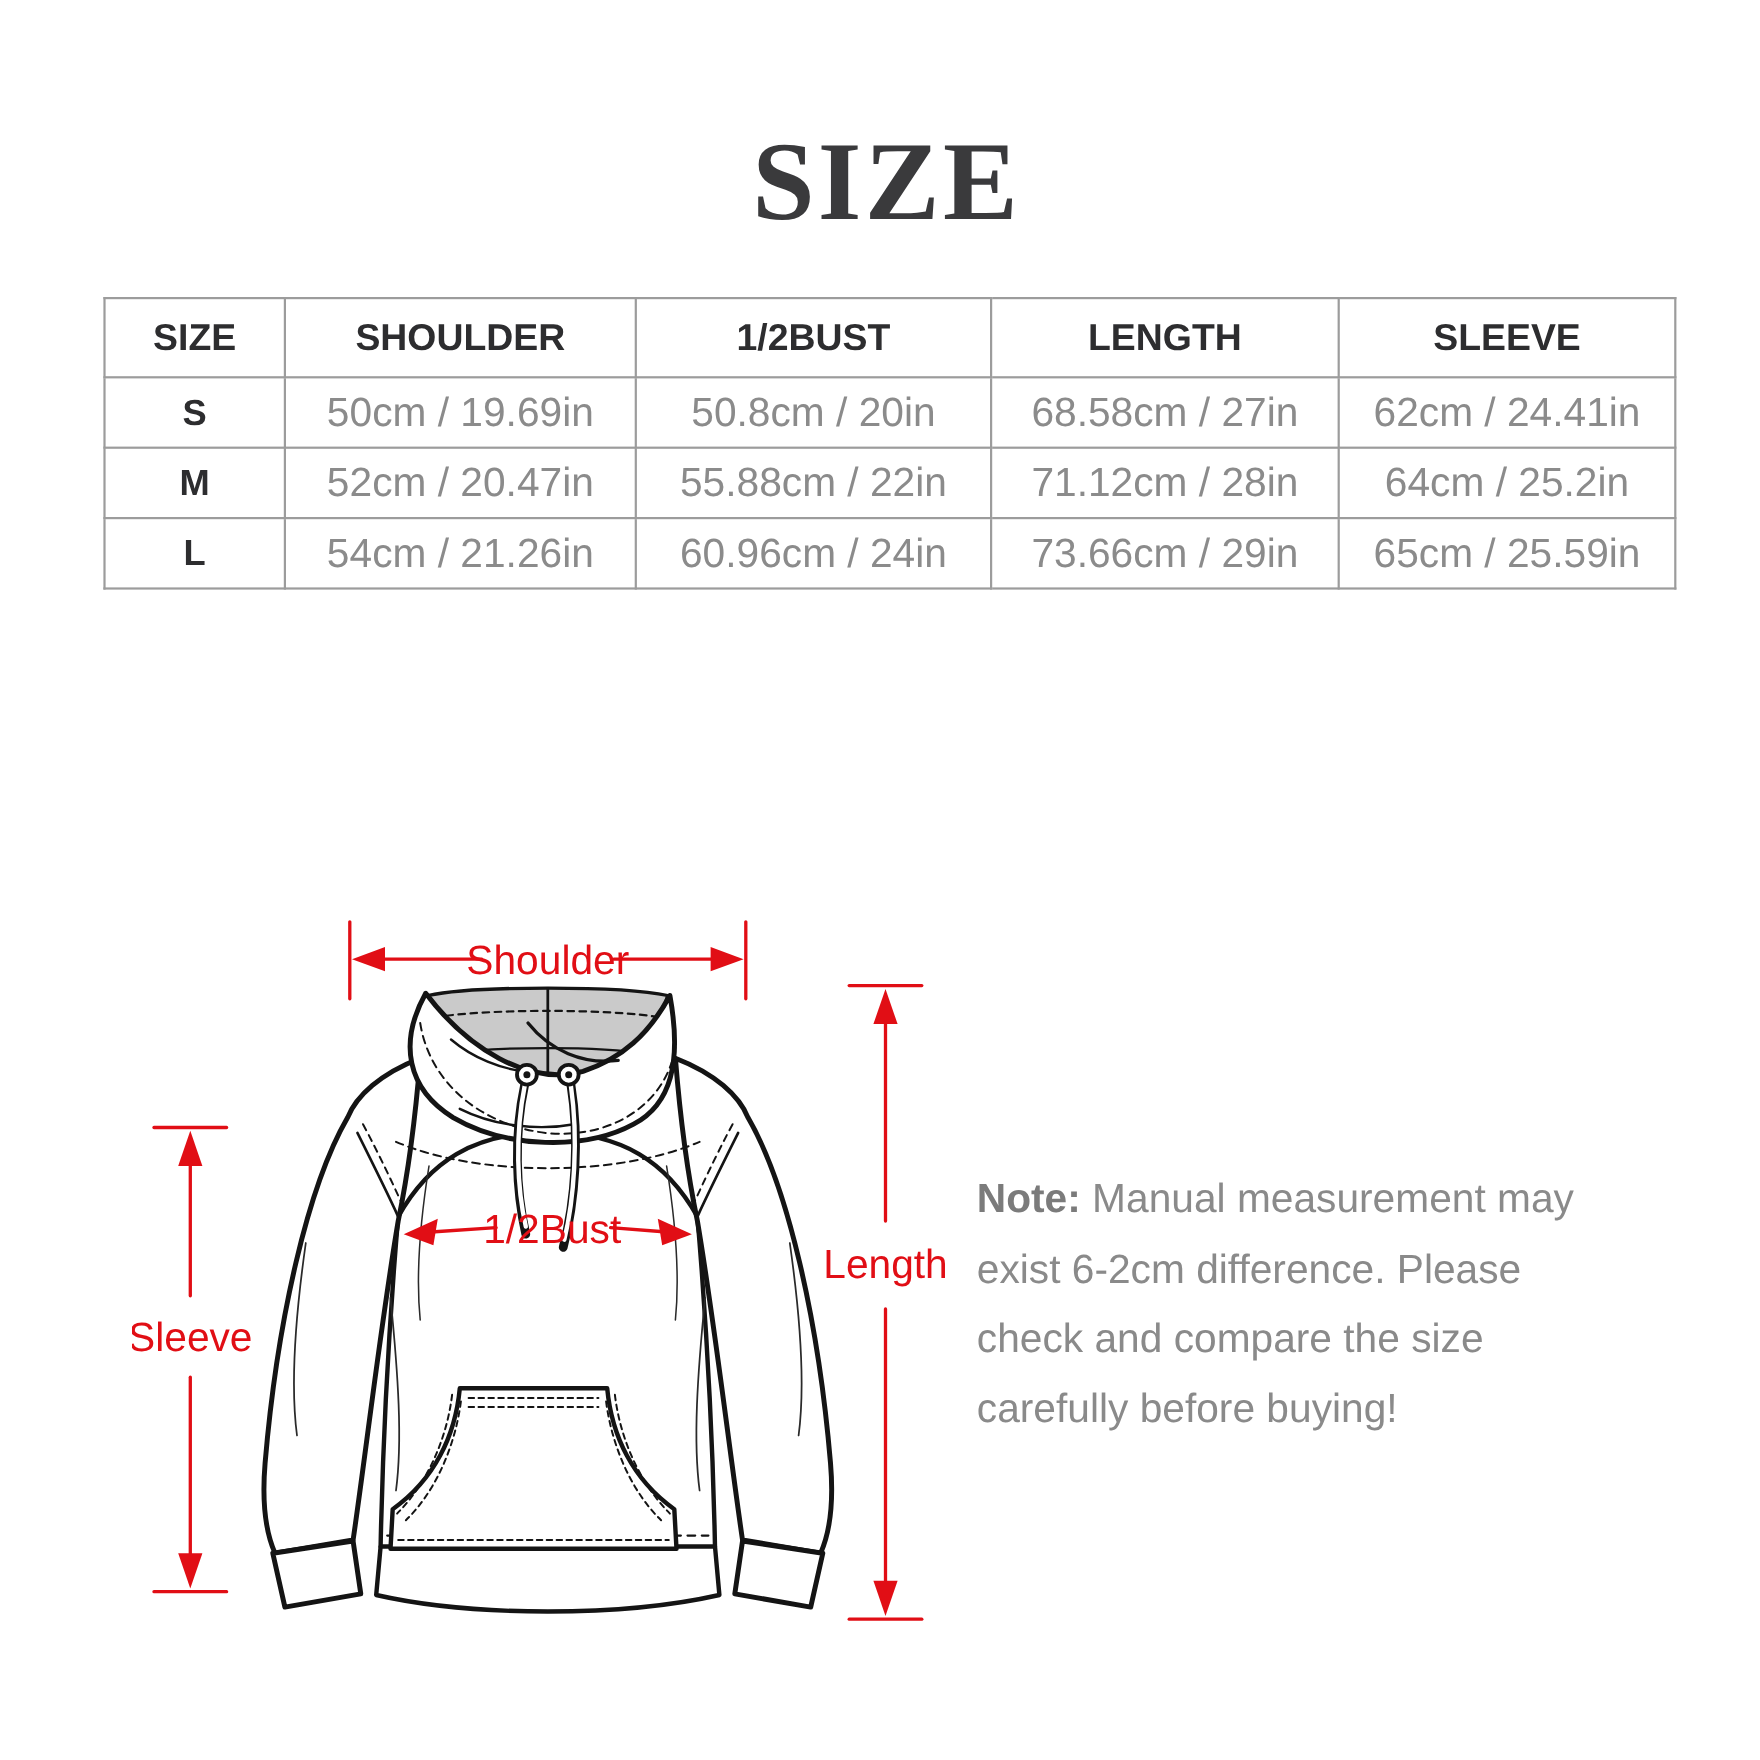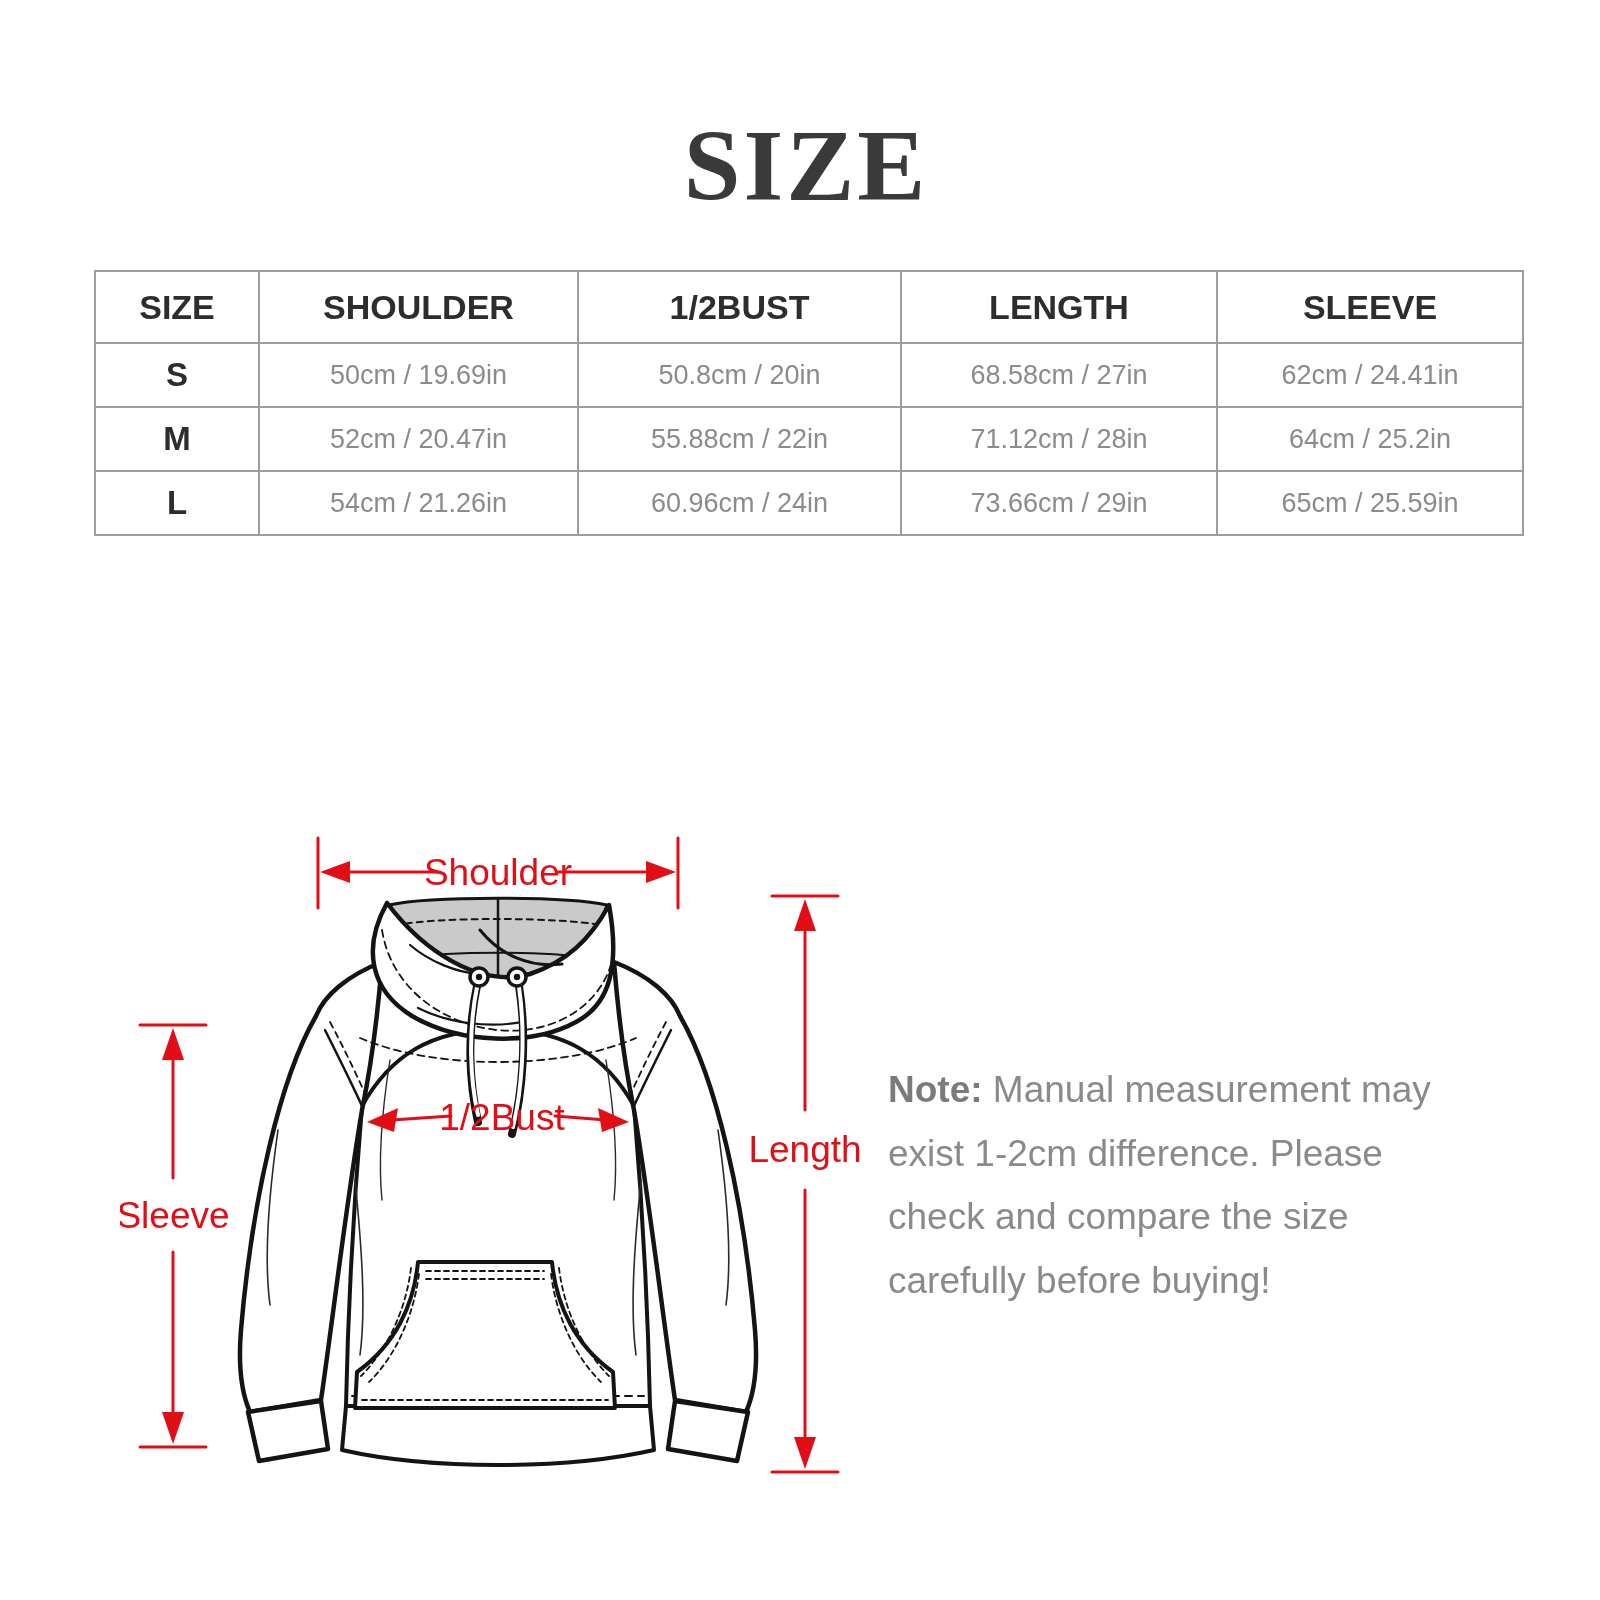--- a/index.html
+++ b/index.html
@@ -17,21 +17,21 @@
   
   #size-table{
     position:absolute;left:84px;top:270px;width:1428px;
     border-collapse:collapse;table-layout:fixed;
   }
   #size-table th,#size-table td{
     border:2px solid #9c9c9c;text-align:center;vertical-align:middle;
     padding:0;background:#ffffff;
   }
   #size-table th{height:70px;font-size:34px;font-weight:bold;color:#2d2d2f;}
-  #size-table td{height:62px;font-size:27px;color:#8b8b8b;}
+  #size-table td{height:62px;font-size:37px;color:#8b8b8b;}
   #size-table td.size-col{font-weight:bold;color:#2d2d2f;font-size:33px;}
   
   #diagram-svg{position:absolute;left:110px;top:820px;width:790px;height:700px;}
   
   #note-block{
     position:absolute;left:878px;top:1058px;width:592px;
     font-size:37px;line-height:1.72;color:#8a8a8a;text-align:left;
   }
   #note-block .note-label{font-weight:bold;color:#7b7b7b;}
 </style>
@@ -185,16 +185,16 @@
           <path d="M 795 1190 L 795 1446" fill="none" stroke-width="3"></path>
           <polygon points="795,899 784,931 806,931" stroke="none"></polygon>
           <polygon points="795,1469 784,1437 806,1437" stroke="none"></polygon>
           <text x="795" y="1162" text-anchor="middle" stroke="none">Length</text>
         </g>
       </g>
     </g>
   </svg>
 
   <div id="note-block">
-    <span class="note-label">Note:</span><span> Manual measurement may exist 1-2cm difference. Please check and compare the size carefully before buying!</span>
+    <span class="note-label">Note:</span><span> Manual measurement may exist 6-2cm difference. Please check and compare the size carefully before buying!</span>
   </div>
 
 </div>
 
 </body></html>

